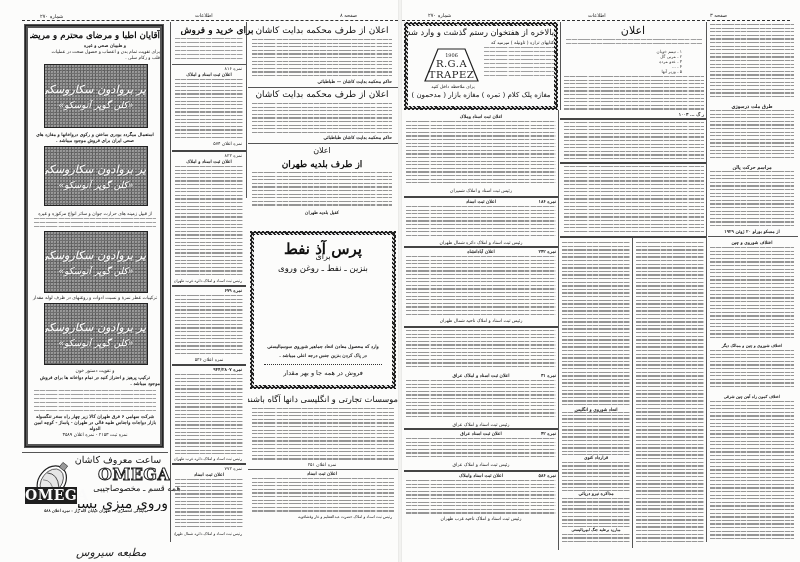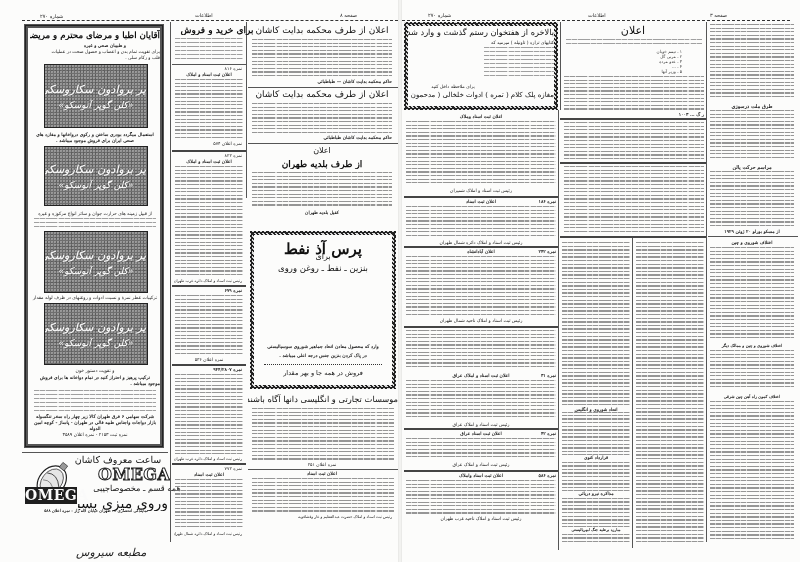--- a/index.html
+++ b/index.html
@@ -185,22 +185,30 @@
 
   <div class="folio" style="left:26px;top:12px;">شماره ۲۷۰</div>
   <div class="folio" style="left:186px;top:12px;">اطلاعات</div>
   <div class="folio" style="left:308px;top:12px;">صفحه ۳</div>
   <div class="header-line" style="left:0;top:20px;width:388px;"></div>
 
   <div class="frame chk" style="left:2px;top:22px;width:154px;height:88px;"></div>
   <div class="headline" style="left:6px;top:27px;width:146px;font-size:8.2px;font-weight:normal;">بالاخره از هفتخوان رستم گذشت و وارد شد</div>
   <div class="sub" style="left:82px;top:40px;width:70px;text-align:right;font-weight:normal;">کتابهای ترازه ( تاونیله ) میرمید که</div>
   <div class="txt" style="left:82px;top:47px;width:70px;height:32px;"></div>
+  <div class="trapez" style="left:22px;top:48px;">
+    <svg viewBox="0 0 55 34" preserveAspectRatio="none">
+        <polygon points="14,1 41,1 54,33 1,33" fill="#fff" stroke="#222" stroke-width="1.2"></polygon>
+      </svg>
+    <div class="trapez-year">1906</div>
+    <div class="trapez-l1">R.G.A</div>
+    <div class="trapez-l2">TRAPEZ</div>
+  </div>
   <div class="sub" style="left:20px;top:84px;width:62px;text-align:center;font-weight:normal;">برای ملاحظه داخل کنید</div>
-  <div class="headline" style="left:6px;top:91px;width:146px;font-size:7px;font-weight:normal;">مغازه پلک کلام ( تمره ) ادوات خلخالی ( مدحمون )</div>
+  <div class="headline" style="left:6px;top:91px;width:146px;font-size:7px;font-weight:normal;">مغازه پلک کلام ( تمره ) مغازه بازار ( مدحمون )</div>
 
   <div class="vrule" style="left:156px;top:110px;height:440px;"></div>
   <div class="vrule" style="left:304px;top:22px;height:520px;"></div>
   <div class="vrule" style="left:230px;top:238px;height:310px;"></div>
   <div class="vrule" style="left:158px;top:22px;height:88px;"></div>
 
   <div class="sub" style="left:4px;top:114px;width:150px;text-align:center;">اعلان ثبت اسناد وملاک</div>
   <div class="txt dense" style="left:4px;top:121px;width:150px;height:64px;"></div>
   <div class="sub" style="left:4px;top:188px;width:150px;text-align:center;font-weight:normal;">رئیس ثبت اسناد و املاک شمیران</div>
   <div class="hrule2" style="left:2px;top:196px;width:154px;"></div>

